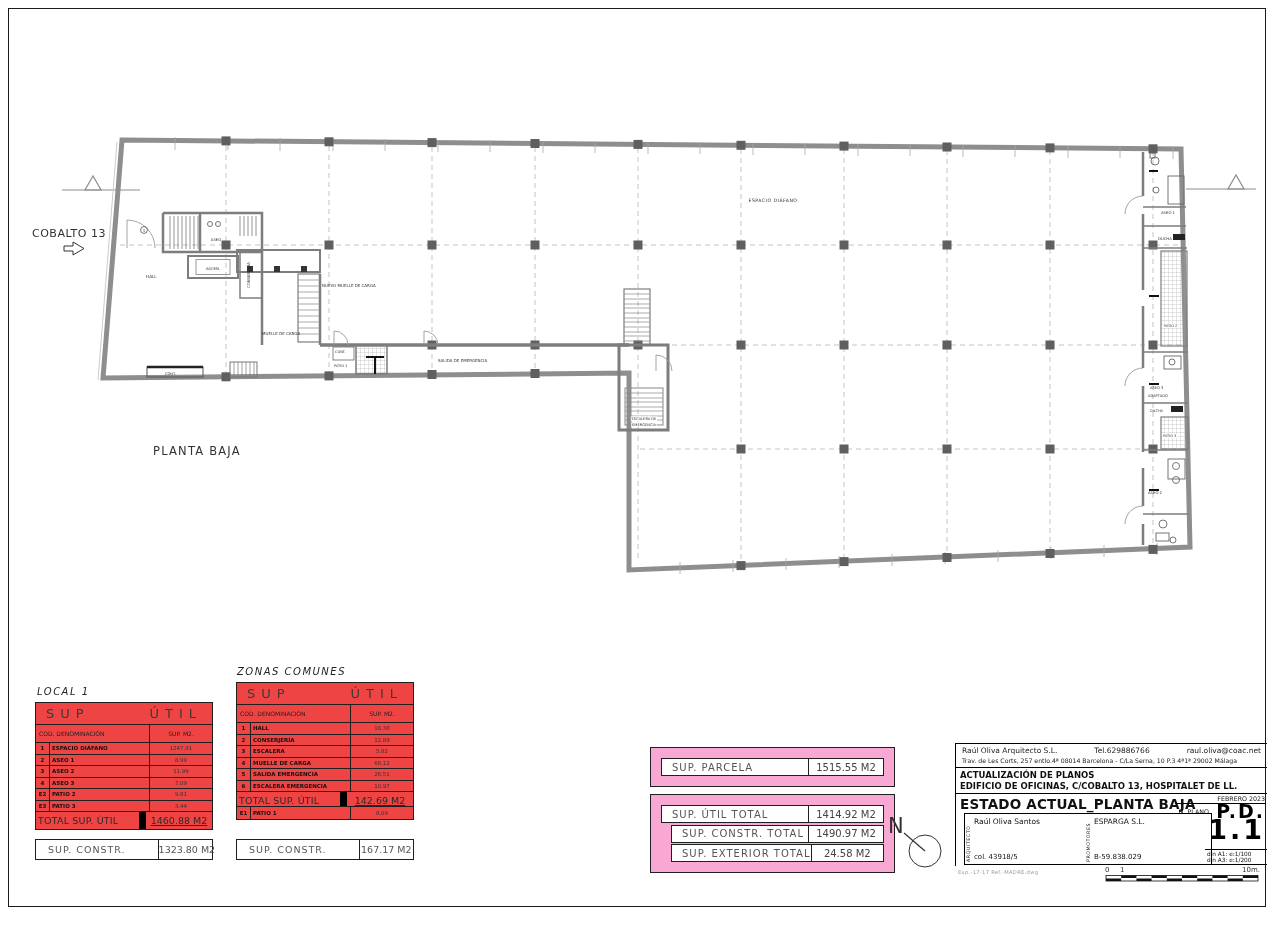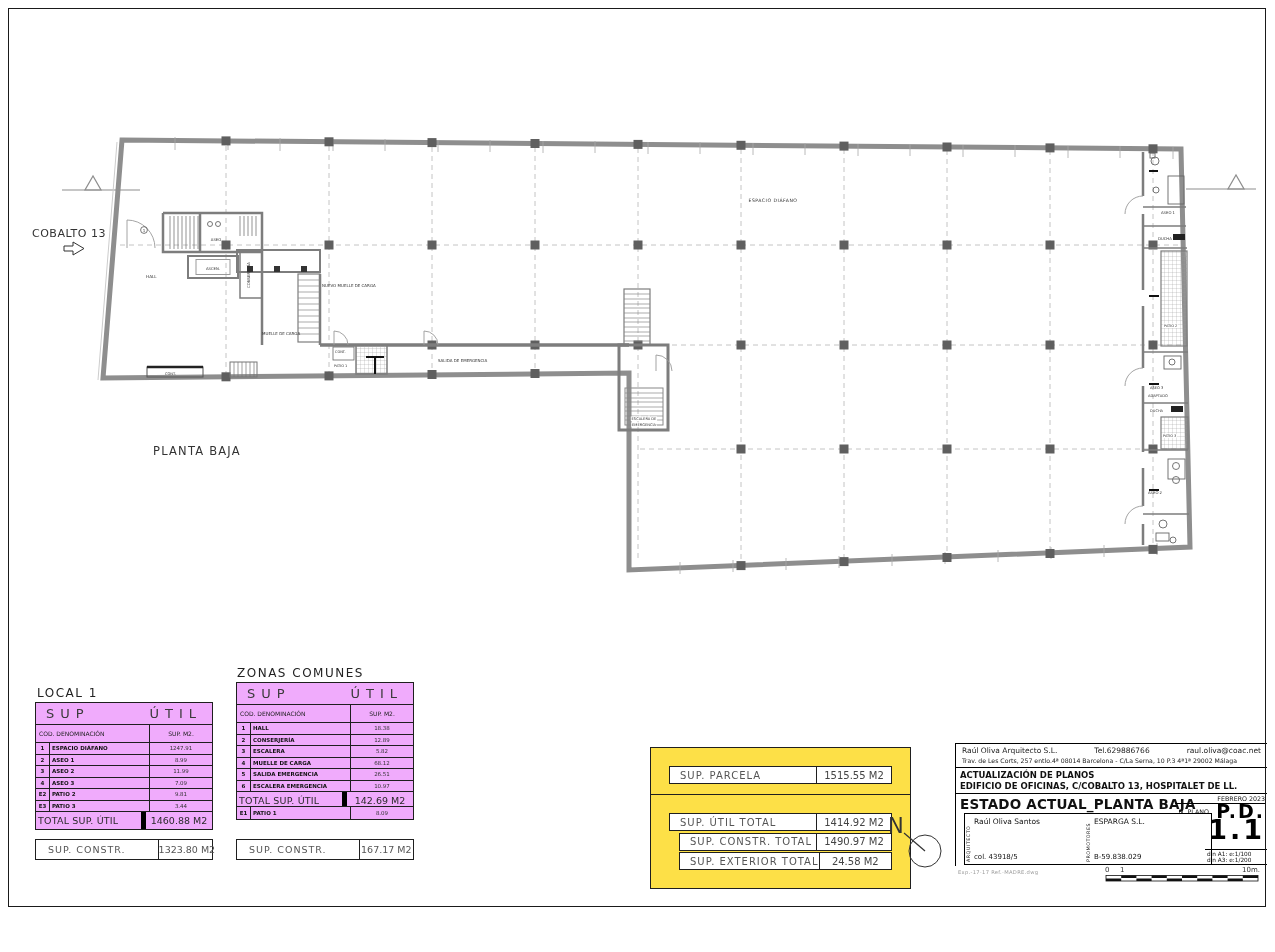--- a/index.html
+++ b/index.html
@@ -3,39 +3,39 @@
 <meta charset="utf-8">
 <style>
   html,body{margin:0;padding:0;width:1275px;height:952px;background:#fff;overflow:hidden;
     font-family:"DejaVu Sans",sans-serif;color:#1a1a1a;}
   .abs{position:absolute;}
   #frame{left:8px;top:8px;width:1256px;height:897px;border:1.5px solid #1a1a1a;}
   #plan-svg{left:0;top:0;}
   svg text{font-family:"DejaVu Sans",sans-serif;fill:#333;}
   .halo{paint-order:stroke;stroke:#fff;stroke-width:2px;}
   
-  .archtable{border:1.2px solid #1f1f1f;background:#f0abfc;}
+  .archtable{border:1.2px solid #1f1f1f;background:#ef4444;}
   .athead{display:flex;justify-content:space-between;align-items:center;height:21px;
     padding:0 10px;border-bottom:1.2px solid #1f1f1f;font-size:13px;letter-spacing:6px;color:#3a3a3a;}
   .subhead{display:flex;height:17px;border-bottom:1px solid #1f1f1f;font-size:6px;color:#222;}
   .subhead .l{flex:1;display:flex;align-items:center;padding-left:3px;}
   .subhead .r{width:62px;border-left:1px solid #1f1f1f;display:flex;align-items:center;justify-content:center;}
   .trow{display:flex;height:10.5px;border-bottom:1px solid #1f1f1f;font-size:5.5px;align-items:stretch;}
   .trow .cod{width:13px;border-right:1px solid #1f1f1f;display:flex;align-items:center;justify-content:center;font-weight:700;color:#111;}
   .trow .den{flex:1;display:flex;align-items:center;padding-left:2px;font-weight:700;color:#111;}
   .trow .sup{width:62px;border-left:1px solid #1f1f1f;display:flex;align-items:center;justify-content:center;color:#333;}
   .totrow{display:flex;height:17px;font-size:9.5px;color:#2a2a2a;}
   .totrow .l{flex:1;display:flex;align-items:center;padding-left:2px;letter-spacing:0.2px;white-space:nowrap;}
-  .totrow .r{width:66px;border-left:5px solid #000000;display:flex;align-items:center;justify-content:center;white-space:nowrap;}
+  .totrow .r{width:66px;border-left:7px solid #000000;display:flex;align-items:center;justify-content:center;white-space:nowrap;text-decoration:underline;}
   .smallbox{border:1.2px solid #1f1f1f;display:flex;background:#fff;font-size:9.5px;color:#555;gap:32px;}
   .smallbox .l{flex:1;display:flex;align-items:center;padding-left:12px;letter-spacing:1px;white-space:nowrap;}
   .smallbox .r{width:66px;border-left:1px solid #1f1f1f;display:flex;align-items:center;justify-content:center;white-space:nowrap;}
-  .tbltitle{font-size:12px;letter-spacing:1.5px;color:#222;}
+  .tbltitle{font-style:italic;font-size:10px;letter-spacing:1.5px;color:#222;}
   
-  .outerbox{border:1.3px solid #1f1f1f;padding:18px;background:#fde047;}
+  .outerbox{border:1.3px solid #1f1f1f;padding:10px;background:#f9a8d4;}
   .sumrow{border:1px solid #1f1f1f;display:flex;height:16px;font-size:10px;color:#555;background:#fff;}
   .sumrow + .sumrow{margin-top:1.5px;margin-left:10px;}
   .sumrow .l{flex:1;display:flex;align-items:center;padding-left:10px;letter-spacing:1px;white-space:nowrap;}
   .sumrow .r{width:74px;border-left:1px solid #1f1f1f;display:flex;align-items:center;justify-content:center;white-space:nowrap;color:#444;}
   
   #titleblock{left:955px;top:743px;width:311px;height:122px;border-top:1.5px solid #000;border-left:1px solid #000;font-size:8px;}
   .tb-r1{position:absolute;left:0;top:2px;width:100%;display:flex;justify-content:space-between;padding:0 6px;box-sizing:border-box;font-size:7.5px;color:#222;}
   .tb-r2{position:absolute;left:6px;top:13px;font-size:6.2px;color:#222;white-space:nowrap;}
   .tb-hr1{position:absolute;left:0;top:23px;width:100%;border-top:1px solid #000;}
   .tb-r3{position:absolute;left:4px;top:26px;font-size:8.5px;font-weight:600;color:#111;}

